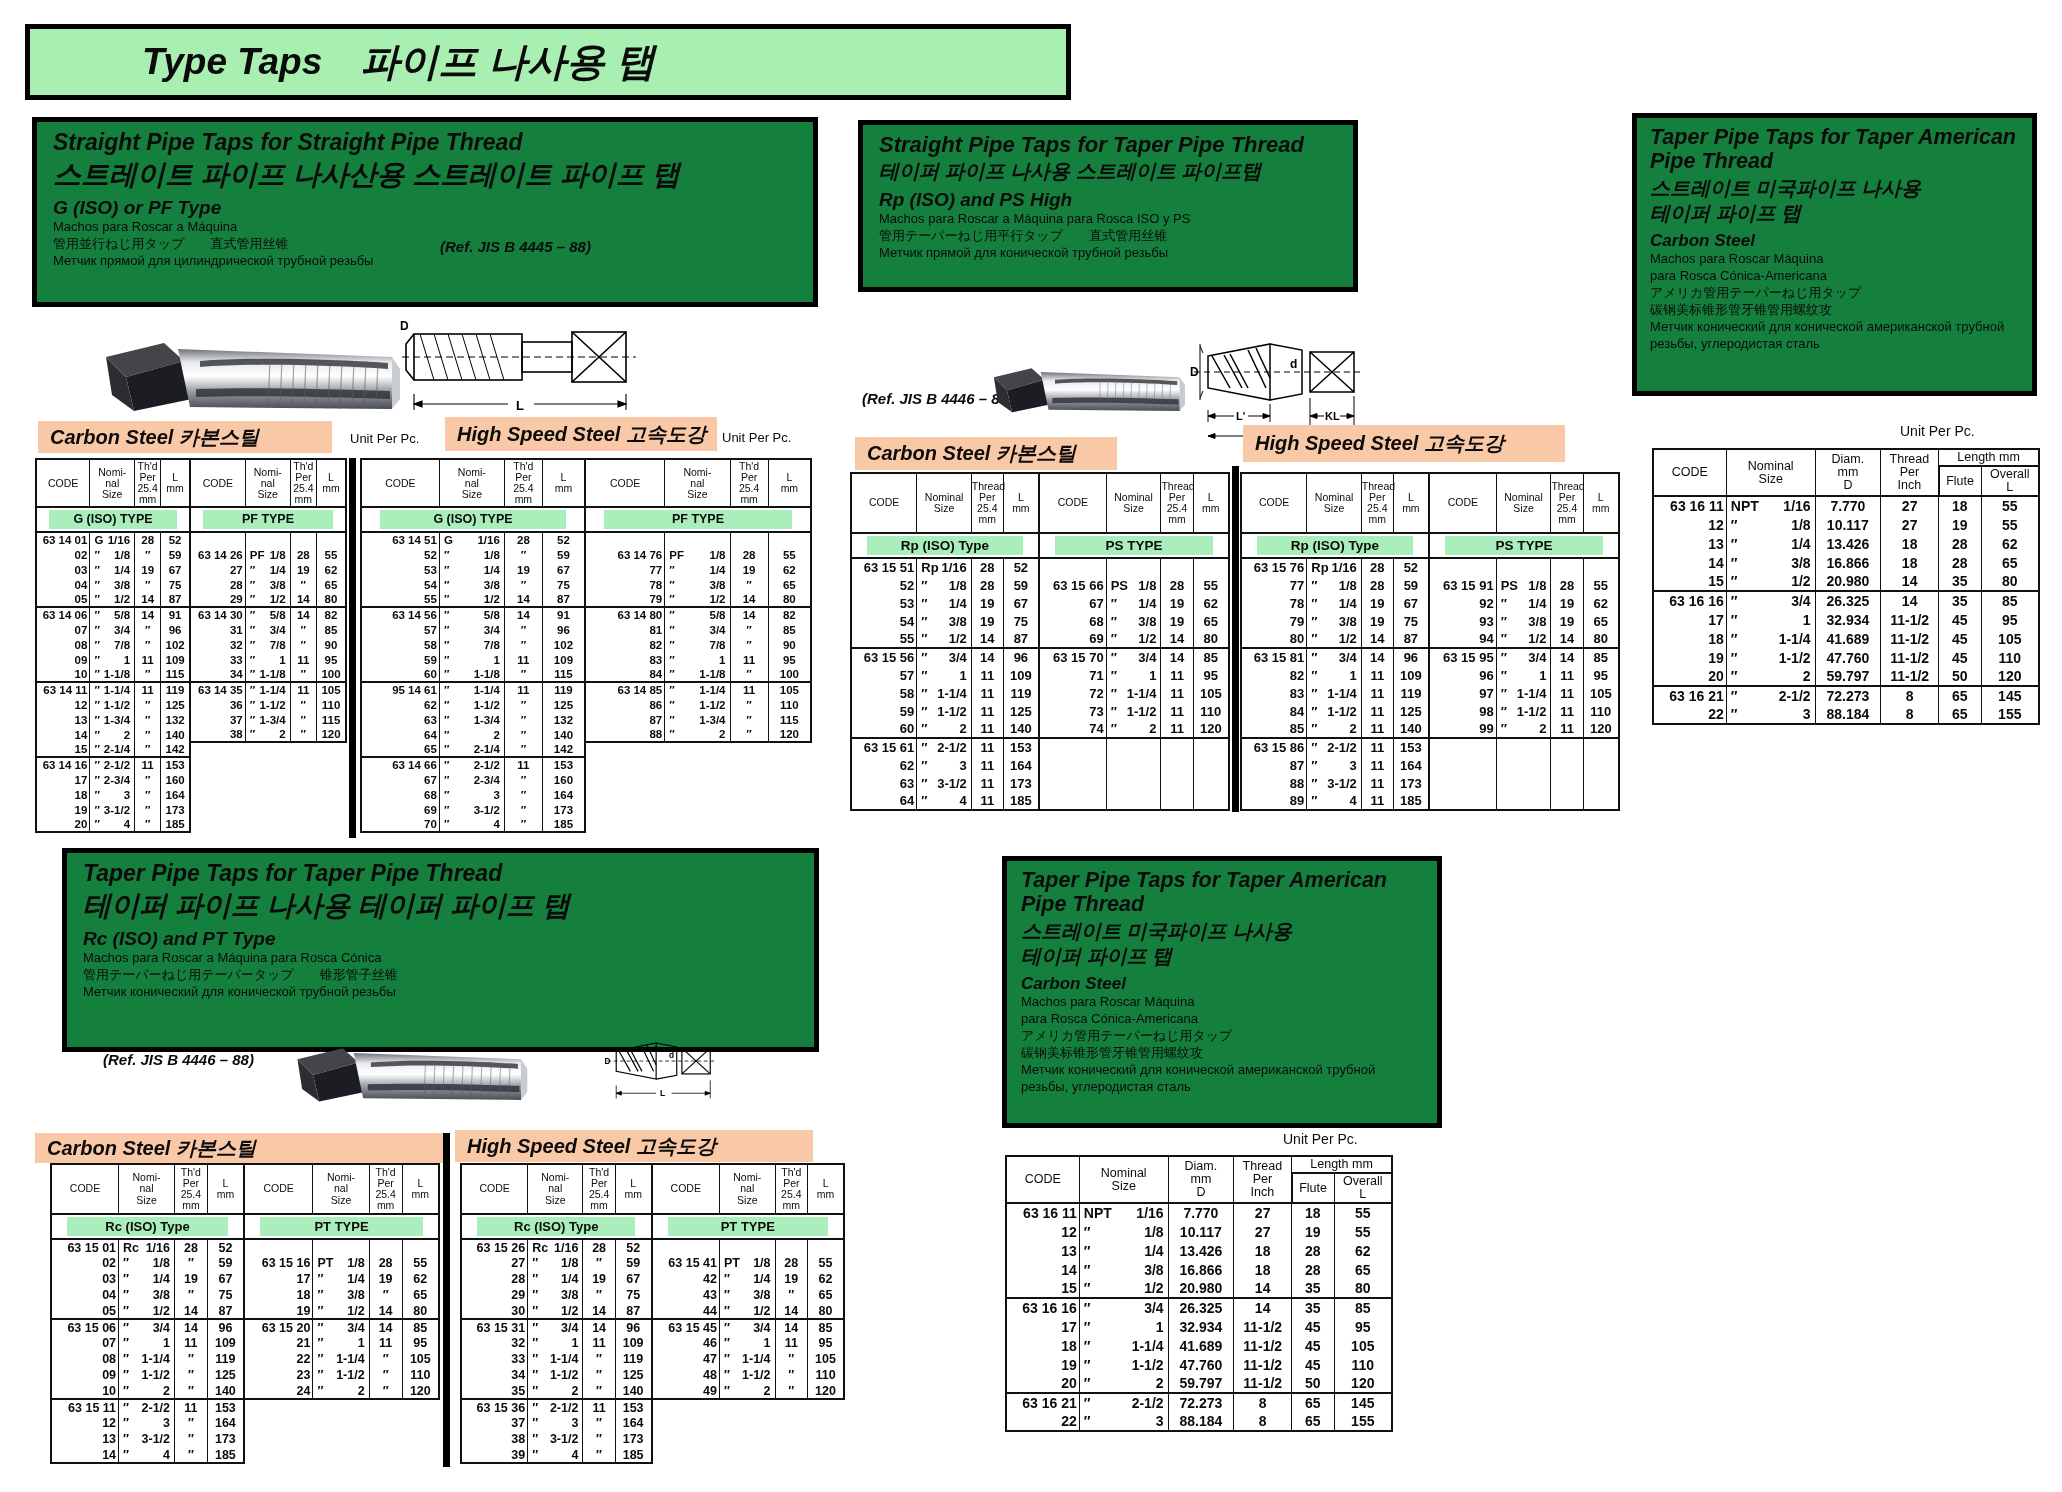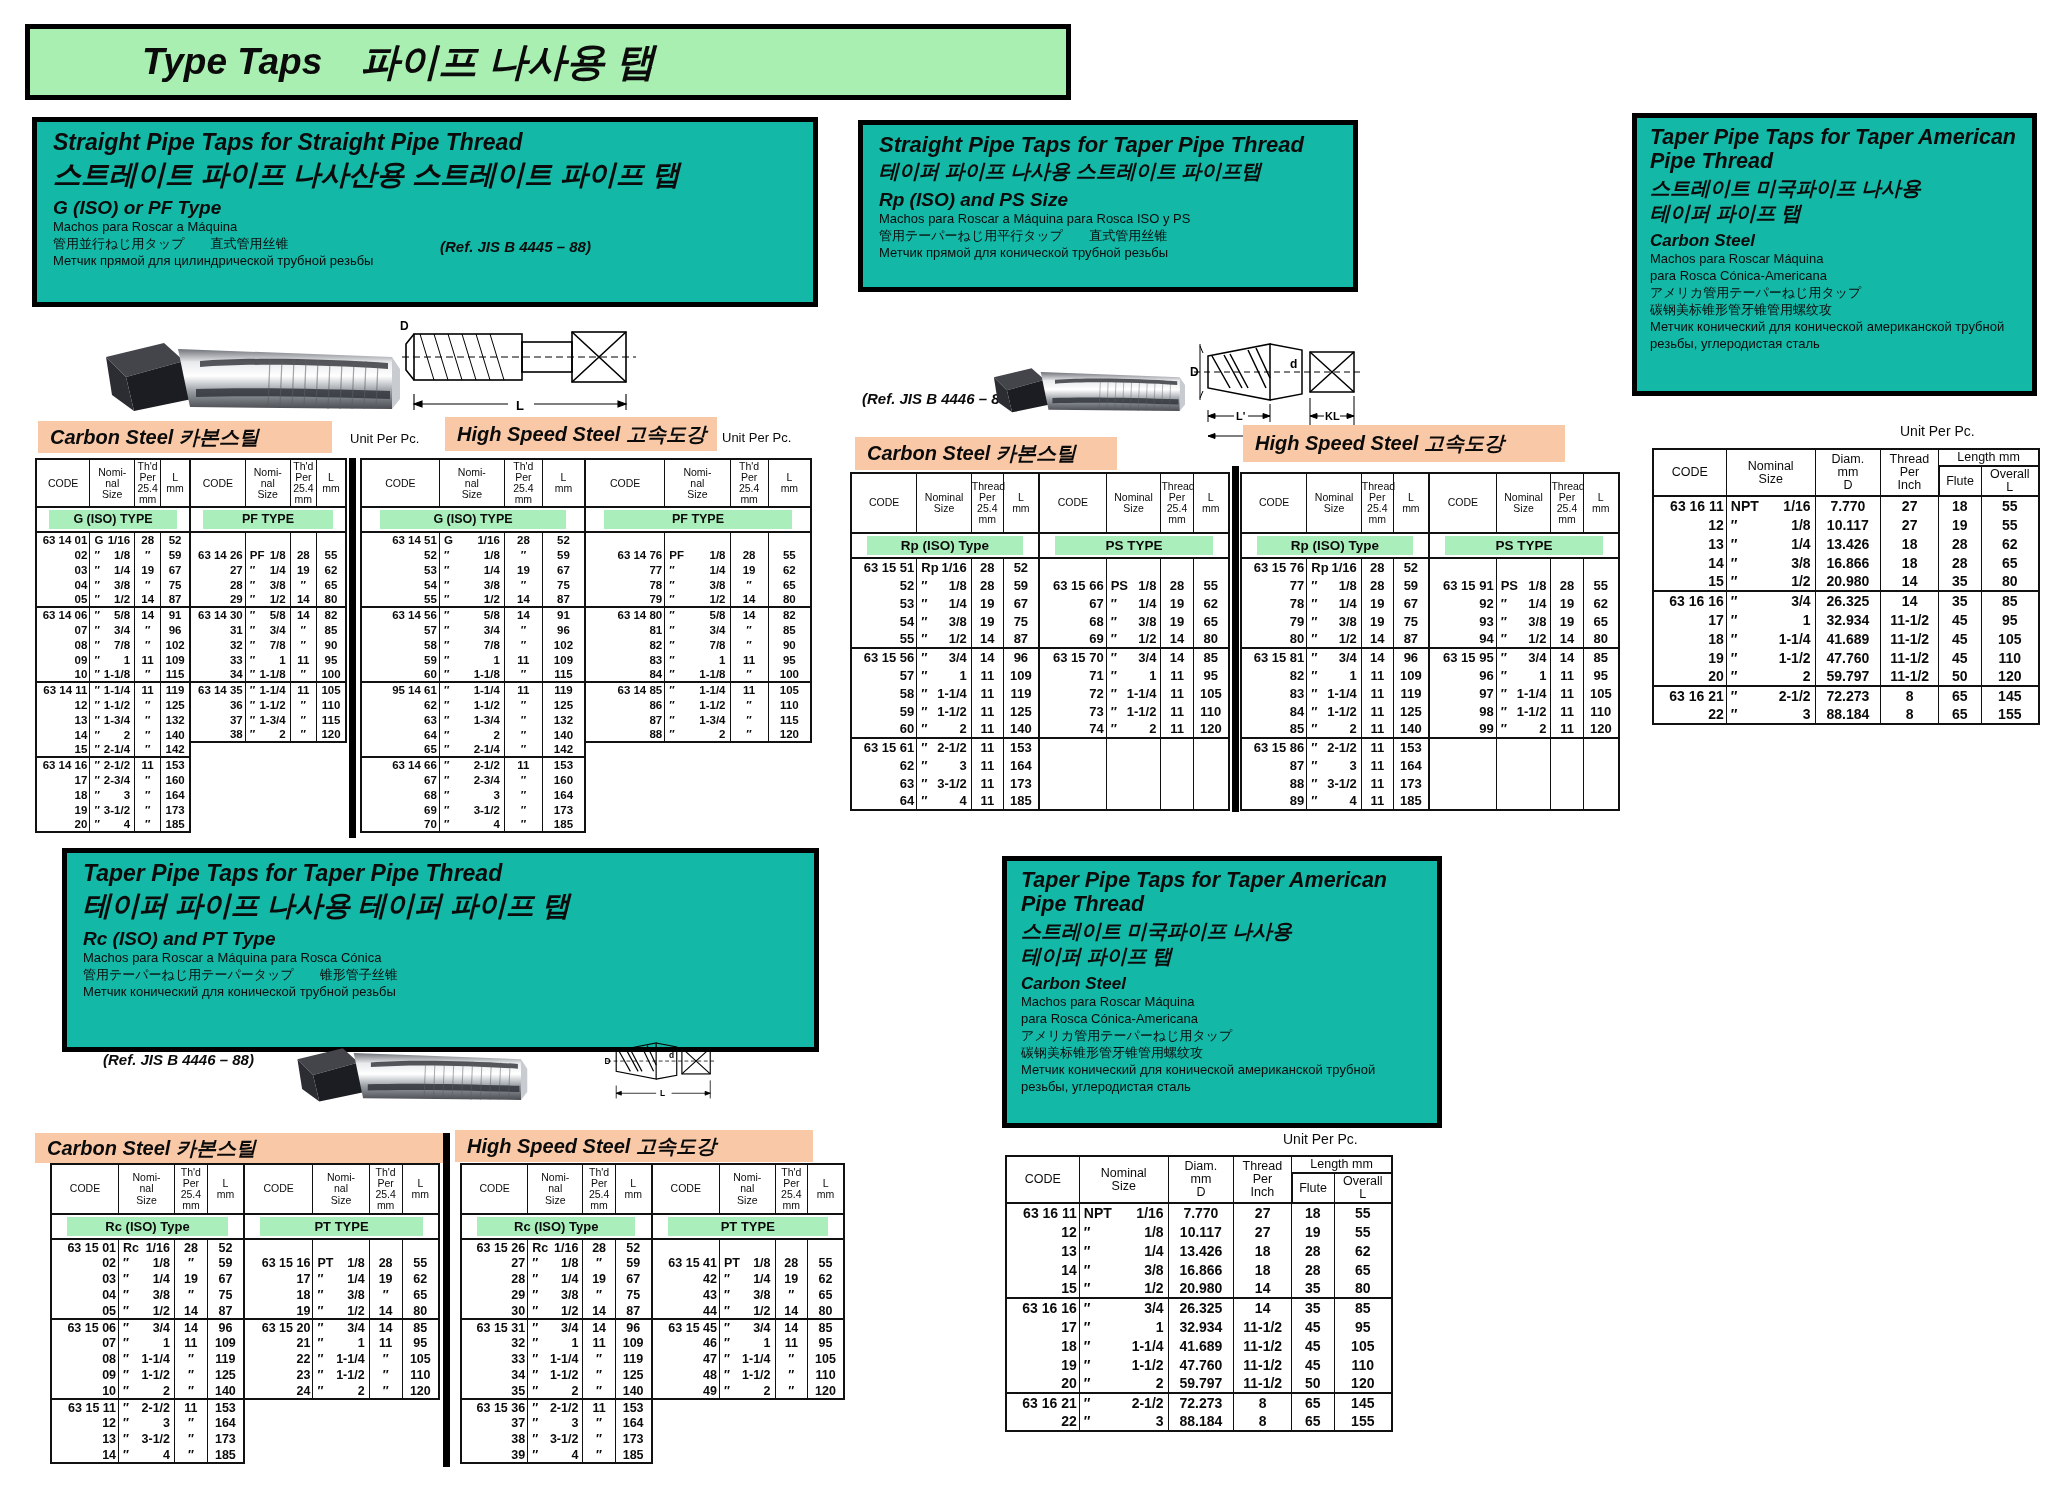--- a/index.html
+++ b/index.html
@@ -6,21 +6,21 @@
   body{font-family:"Liberation Sans","DejaVu Sans",sans-serif;color:#0b0b0b;}
   #page{position:relative;width:2062px;height:1492px;background:#fff;overflow:hidden;}
 
   
   .banner{position:absolute;left:25px;top:24px;width:1046px;height:76px;background:#a9efb2;
     border:5px solid #000;display:flex;align-items:center;padding-left:112px;box-sizing:border-box;}
   .banner .bt-en{font-size:37px;font-weight:bold;font-style:italic;}
   .banner .bt-ko{font-size:39px;font-weight:bold;font-style:italic;margin-left:38px;}
 
   
-  .cyanbox{position:absolute;background:#14b8a6;border:5px solid #000;box-sizing:border-box;padding:8px 16px;}
+  .cyanbox{position:absolute;background:#15803d;border:5px solid #000;box-sizing:border-box;padding:8px 16px;}
   .bt{font-weight:bold;font-style:italic;font-size:23px;line-height:1.1;}
   .bko{font-weight:bold;font-style:italic;font-size:28px;line-height:1.25;margin-top:2px;}
   .btype{font-weight:bold;font-style:italic;font-size:19px;margin-top:5px;}
   .bsm{font-size:13px;line-height:1.3;}
   .bref{font-weight:bold;font-style:italic;font-size:15px;position:absolute;}
 
   
   .pink{position:absolute;background:#f9c8a7;display:flex;align-items:center;padding-left:12px;
     font-weight:bold;font-style:italic;font-size:20px;box-sizing:border-box;}
   .unitlbl{position:absolute;font-size:13px;}
@@ -1050,21 +1050,21 @@
             <td class="c-num">″</td>
             <td class="c-num">120</td>
           </tr>
         </tbody>
       </table>
     </div>
 
   <div class="cyanbox" style="left:858px;top:120px;width:500px;height:172px;">
     <div class="bt" style="font-size:22px;">Straight Pipe Taps for Taper Pipe Thread</div>
     <div class="bko" style="font-size:20px;">테이퍼 파이프 나사용 스트레이트 파이프탭</div>
-    <div class="btype">Rp (ISO) and PS Size</div>
+    <div class="btype">Rp (ISO) and PS High</div>
     <div class="bsm">Machos para Roscar a Máquina para Rosca ISO y PS</div>
     <div class="bsm">管用テーパーねじ用平行タップ　　直式管用丝锥</div>
     <div class="bsm">Метчик прямой для конической трубной  резьбы</div>
   </div>
   <div class="bref" style="left:862px;top:390px;">(Ref. JIS B 4446 – 88)</div>
 
   <svg class="artsvg" style="left:990px;top:322px;" width="195" height="130" viewBox="0 0 300 110">
     <use href="#tapG"></use>
   </svg>
   <svg class="artsvg" style="left:1190px;top:330px;" width="172" height="118" viewBox="0 0 172 118">

